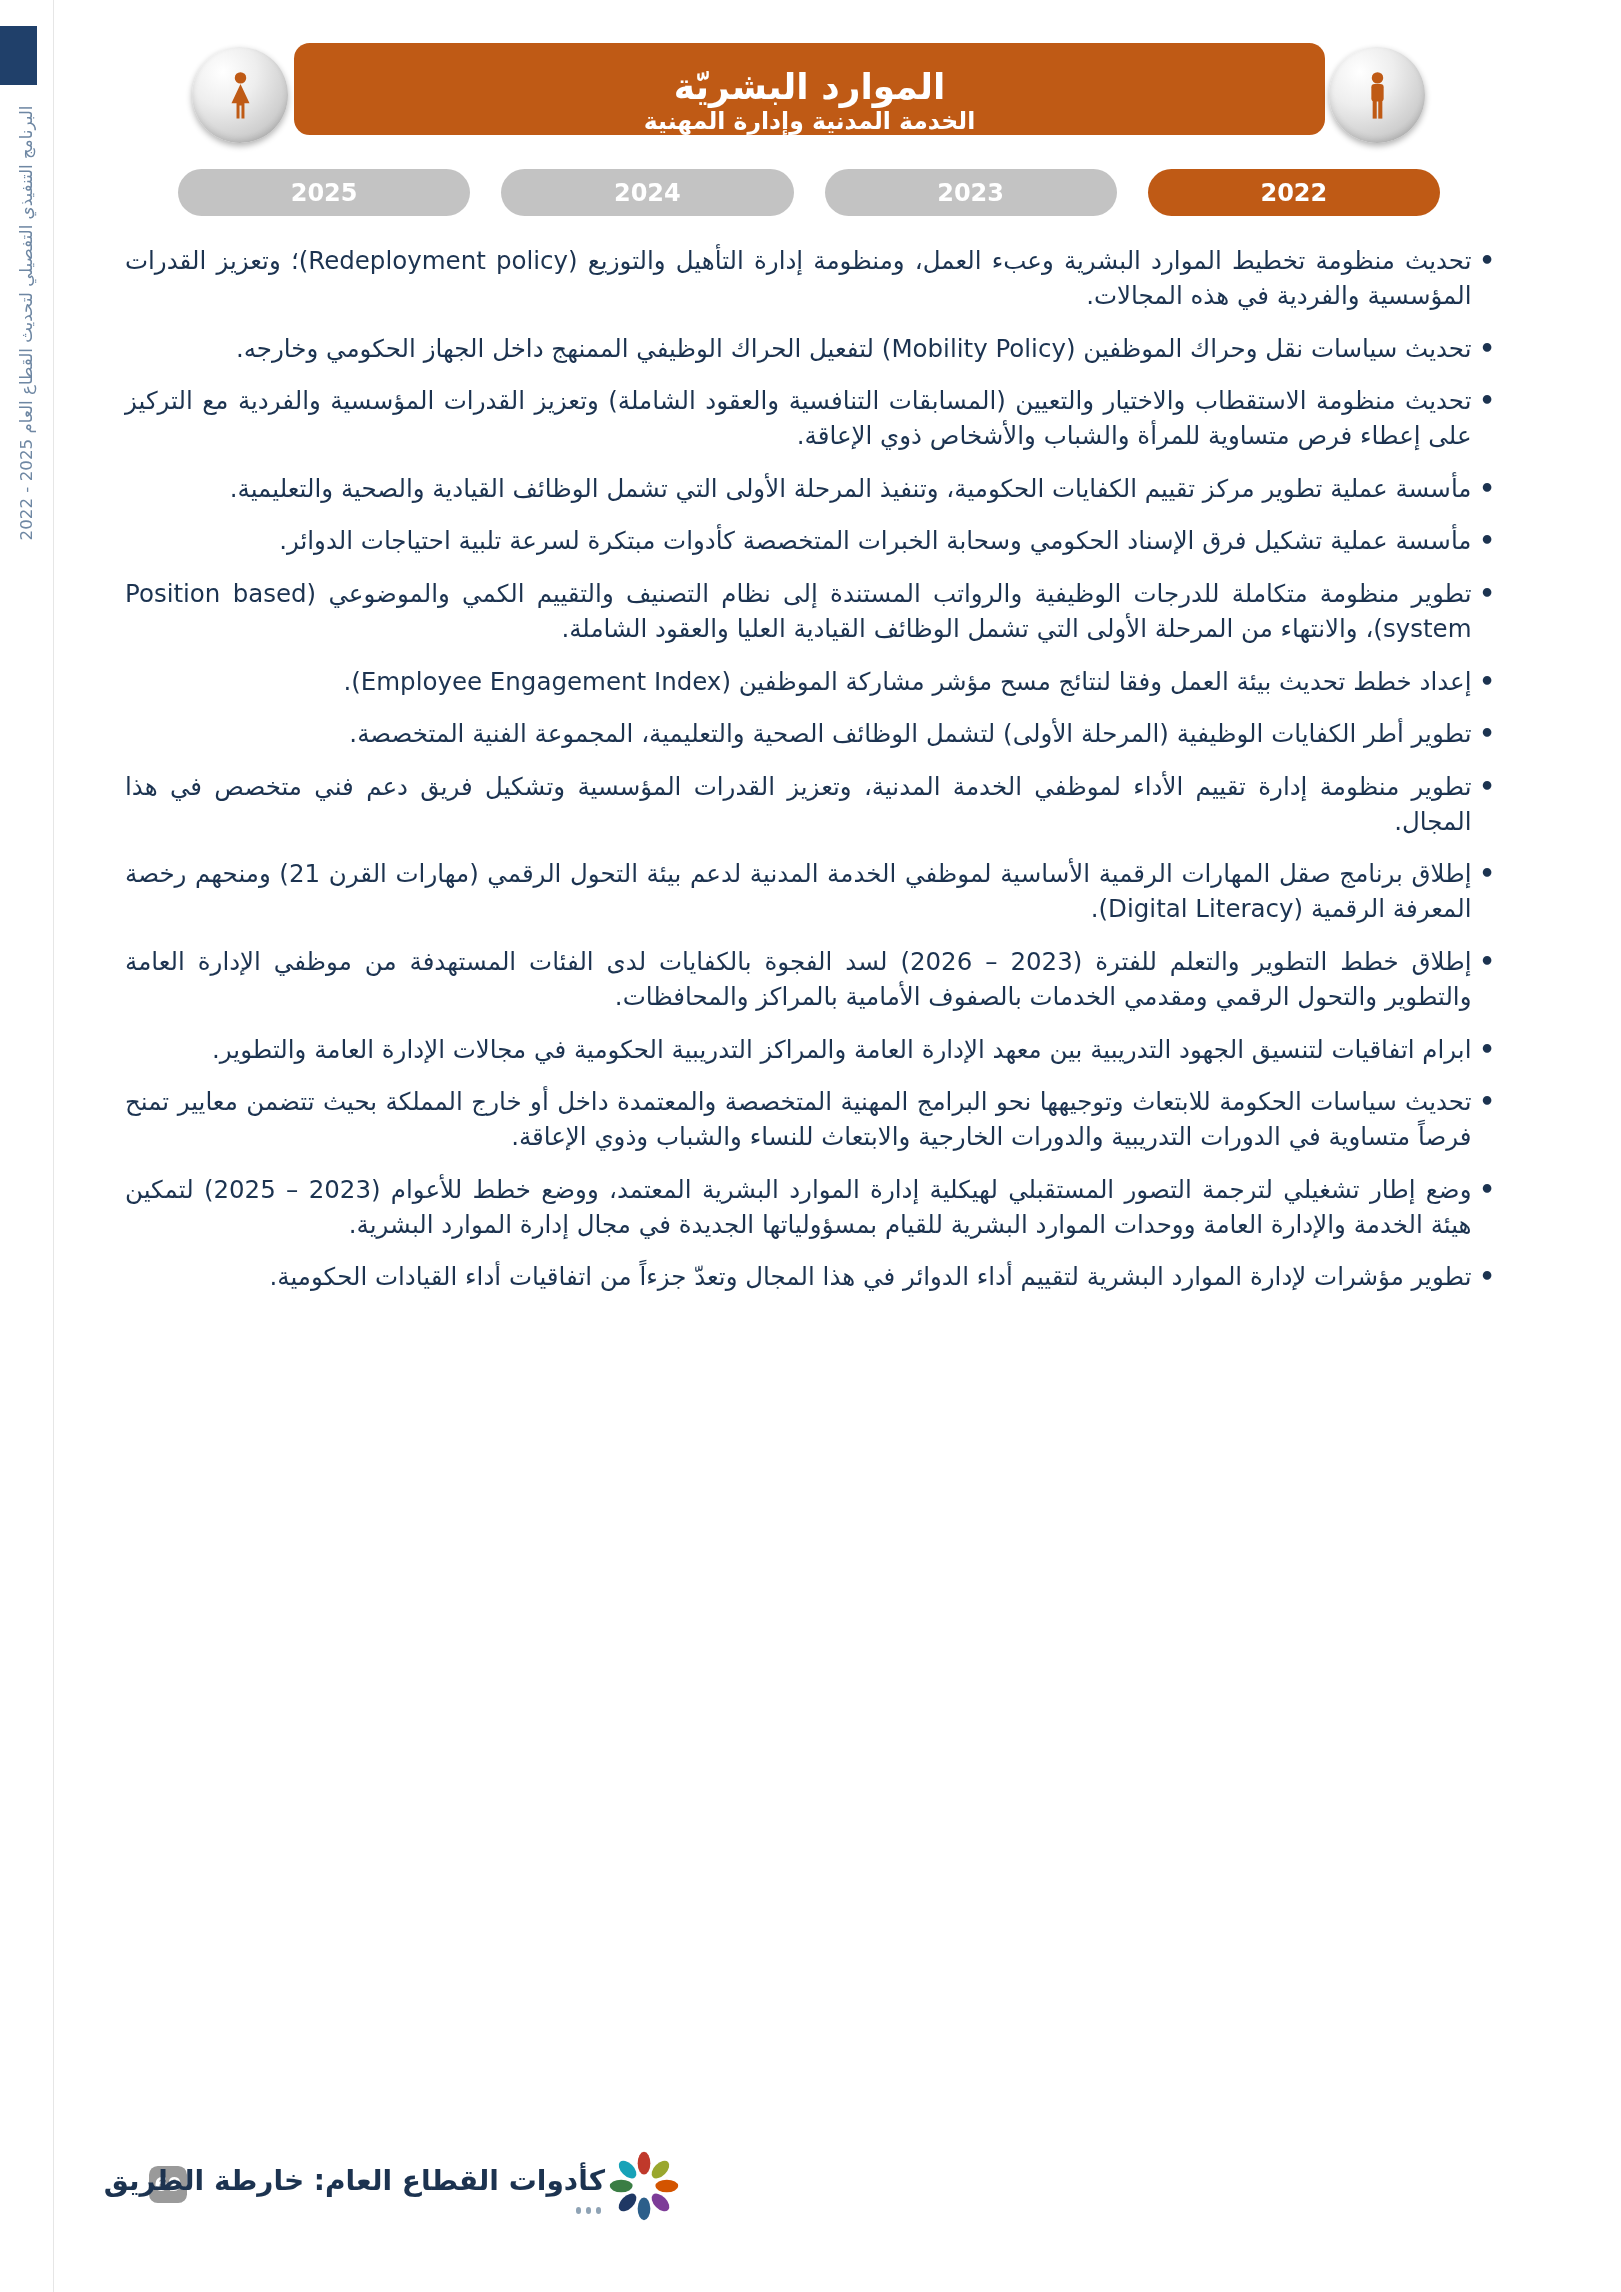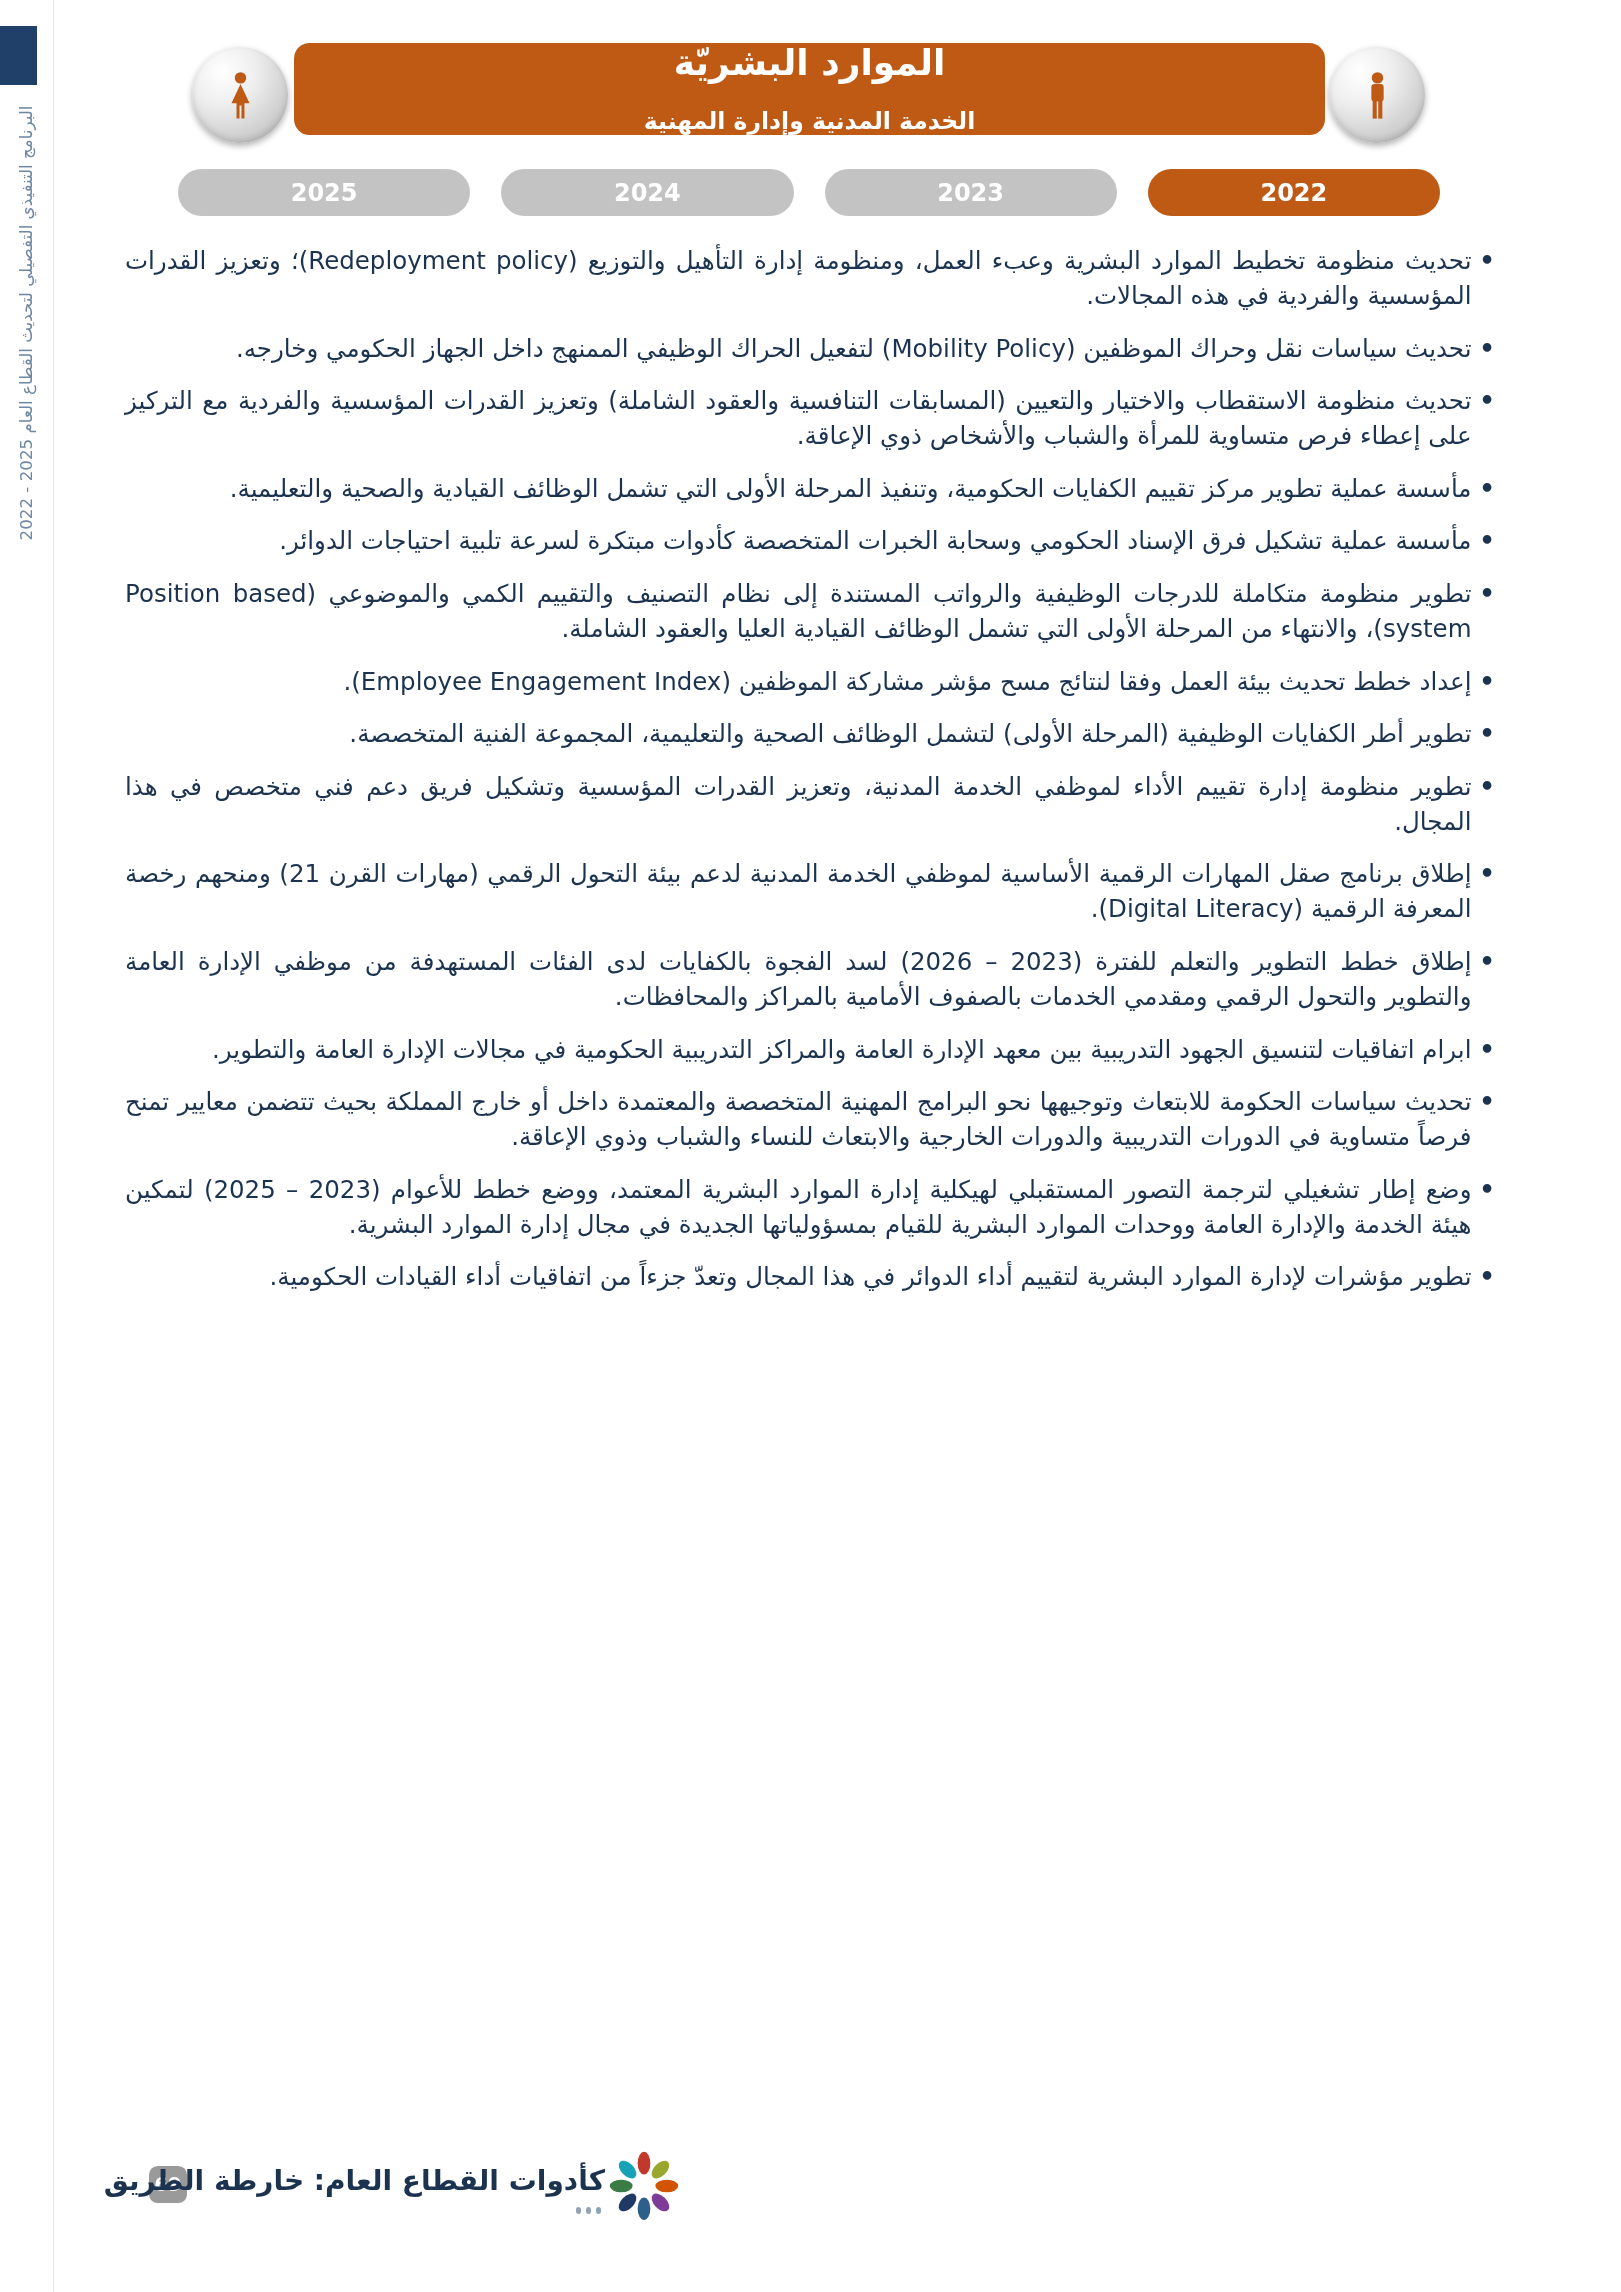--- a/index.html
+++ b/index.html
@@ -24,21 +24,21 @@
   }
   .sidebar-text-box span {
     display:block; transform:rotate(-90deg); white-space:nowrap;
     font-size:16.7px; color:#6e87a3; direction:rtl;
   }
 
   
   .banner {
     position:absolute; top:43px; left:294px; width:1031px; height:92px;
     background:#bf5a15; border-radius:15.7px; color:#ffffff;
-    display:flex; flex-direction:column; align-items:center; justify-content:space-between;
+    display:flex; flex-direction:column; align-items:center; justify-content:flex-end;
     gap:2.9px;
   }
   .banner .title   { font-size:36px; font-weight:bold; line-height:1.1; }
   .banner .subtitle{ font-size:23.5px; font-weight:bold; line-height:1.1; }
 
   .badge-circle {
     position:absolute; top:47px; width:96px; height:96px; border-radius:50%;
     background:radial-gradient(circle at 32% 26%, #ffffff 0%, #eeeeee 35%, #cfcfcf 70%, #a9a9a9 100%);
     box-shadow:0 2.9px 6.9px rgba(0,0,0,.30), inset 0 -2.9px 5.9px rgba(0,0,0,.12);
     display:flex; align-items:center; justify-content:center;

